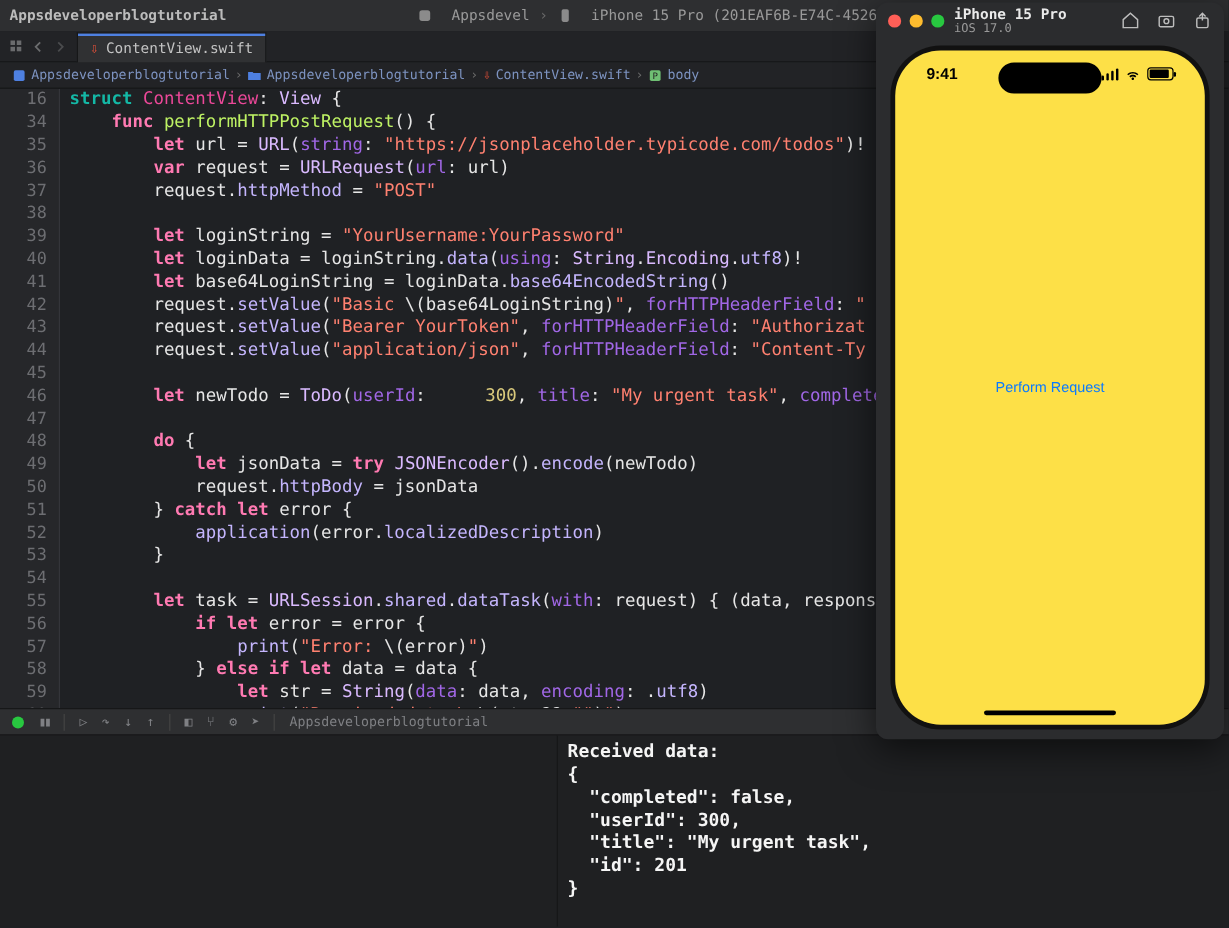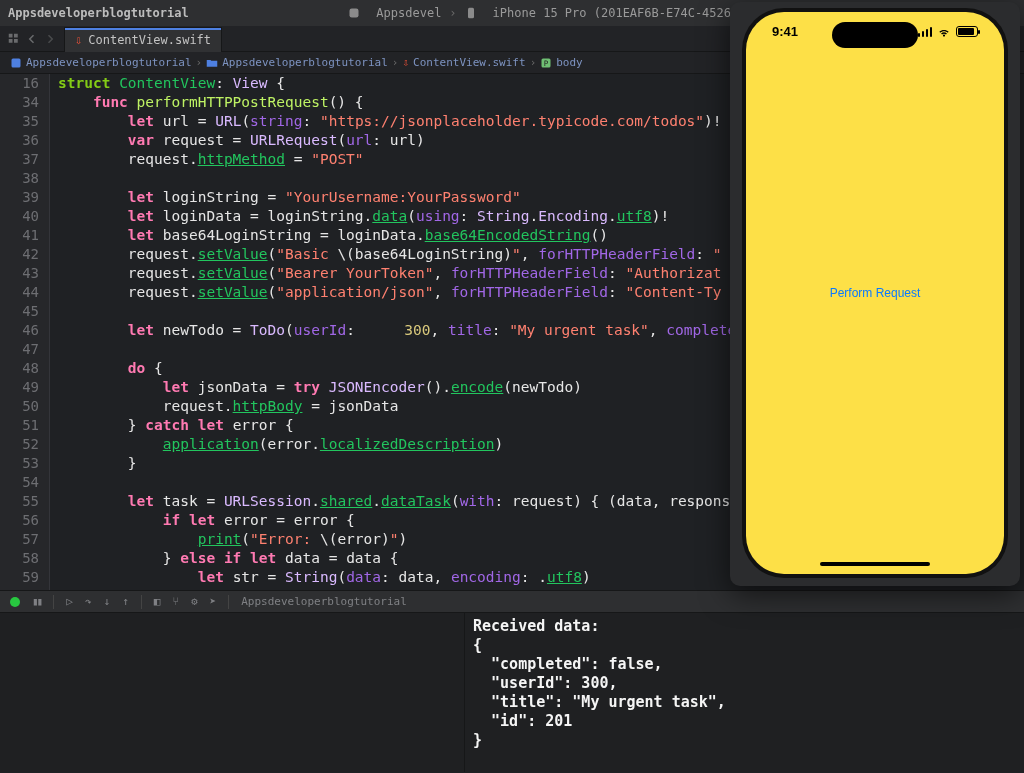--- a/index.html
+++ b/index.html
@@ -91,29 +91,29 @@
   .code {
     flex:1;
     padding-left:8px;
     font-family: 'SF Mono', Menlo, monospace;
     font-size:14.5px;
     line-height:19px;
     white-space:pre;
     overflow:hidden;
   }
   .k-pink   { color:#ff7ab2; font-weight:600; }
-  .k-teal   { color:#22c55e; }
+  .k-teal   { color:#ec4899; }
   .k-struct { color:#dabaff; }
   .k-func   { color:#bef264; }
   .k-string { color:#ff8170; }
   .k-number { color:#d9c97c;margin-left:32px; }
   .k-param  { color:#a167e6; }
-  .k-purple { color:#84cc16; font-weight:600; }
+  .k-purple { color:#14b8a6; font-weight:600; }
   .k-plain  { color:#e6e6e6; }
-  .k-call   { color:#22c55e;text-decoration:underline; }
+  .k-call   { color:#c4b5fd; }
   .k-type   { color:#dabaff; }
   
   .debugbar {
     height:22px;
     background:#2e2f31;
     display:flex;
     align-items:center;
     gap:12px;
     padding:0 10px;
     font-size:11px;
@@ -374,20 +374,44 @@
   <div class="console">Received data:
 {
   "completed": false,
   "userId": 300,
   "title": "My urgent task",
   "id": 201
 }</div>
 </div>
 
 <div class="sim-window">
+  <div class="sim-title">
+    <div class="traffic">
+      <span class="tl-red"></span>
+      <span class="tl-yel"></span>
+      <span class="tl-grn"></span>
+    </div>
+    <div class="sim-title-text">
+      <div class="line1">iPhone 15 Pro</div>
+      <div class="line2">iOS 17.0</div>
+    </div>
+    <div class="sim-actions">
+      <svg viewBox="0 0 24 24" fill="none" stroke="#bdbdbd" stroke-width="1.8">
+          <path d="M3 11 L12 3 L21 11 V21 H3 Z"></path>
+        </svg>
+      <svg viewBox="0 0 24 24" fill="none" stroke="#bdbdbd" stroke-width="1.8">
+          <rect x="3" y="7" width="18" height="13" rx="2"></rect>
+          <circle cx="12" cy="13" r="3"></circle>
+        </svg>
+      <svg viewBox="0 0 24 24" fill="none" stroke="#bdbdbd" stroke-width="1.8">
+          <rect x="5" y="9" width="14" height="12" rx="2"></rect>
+          <path d="M12 3v9 M8 7l4-4 4 4"></path>
+        </svg>
+    </div>
+  </div>
   <div class="phone">
     <div class="phone-screen">
       <div class="notch"></div>
       <div class="status-bar">
         <span>9:41</span>
         <span class="status-right">
           <span class="sig-bars">
               <span></span>
               <span></span>
               <span></span>

